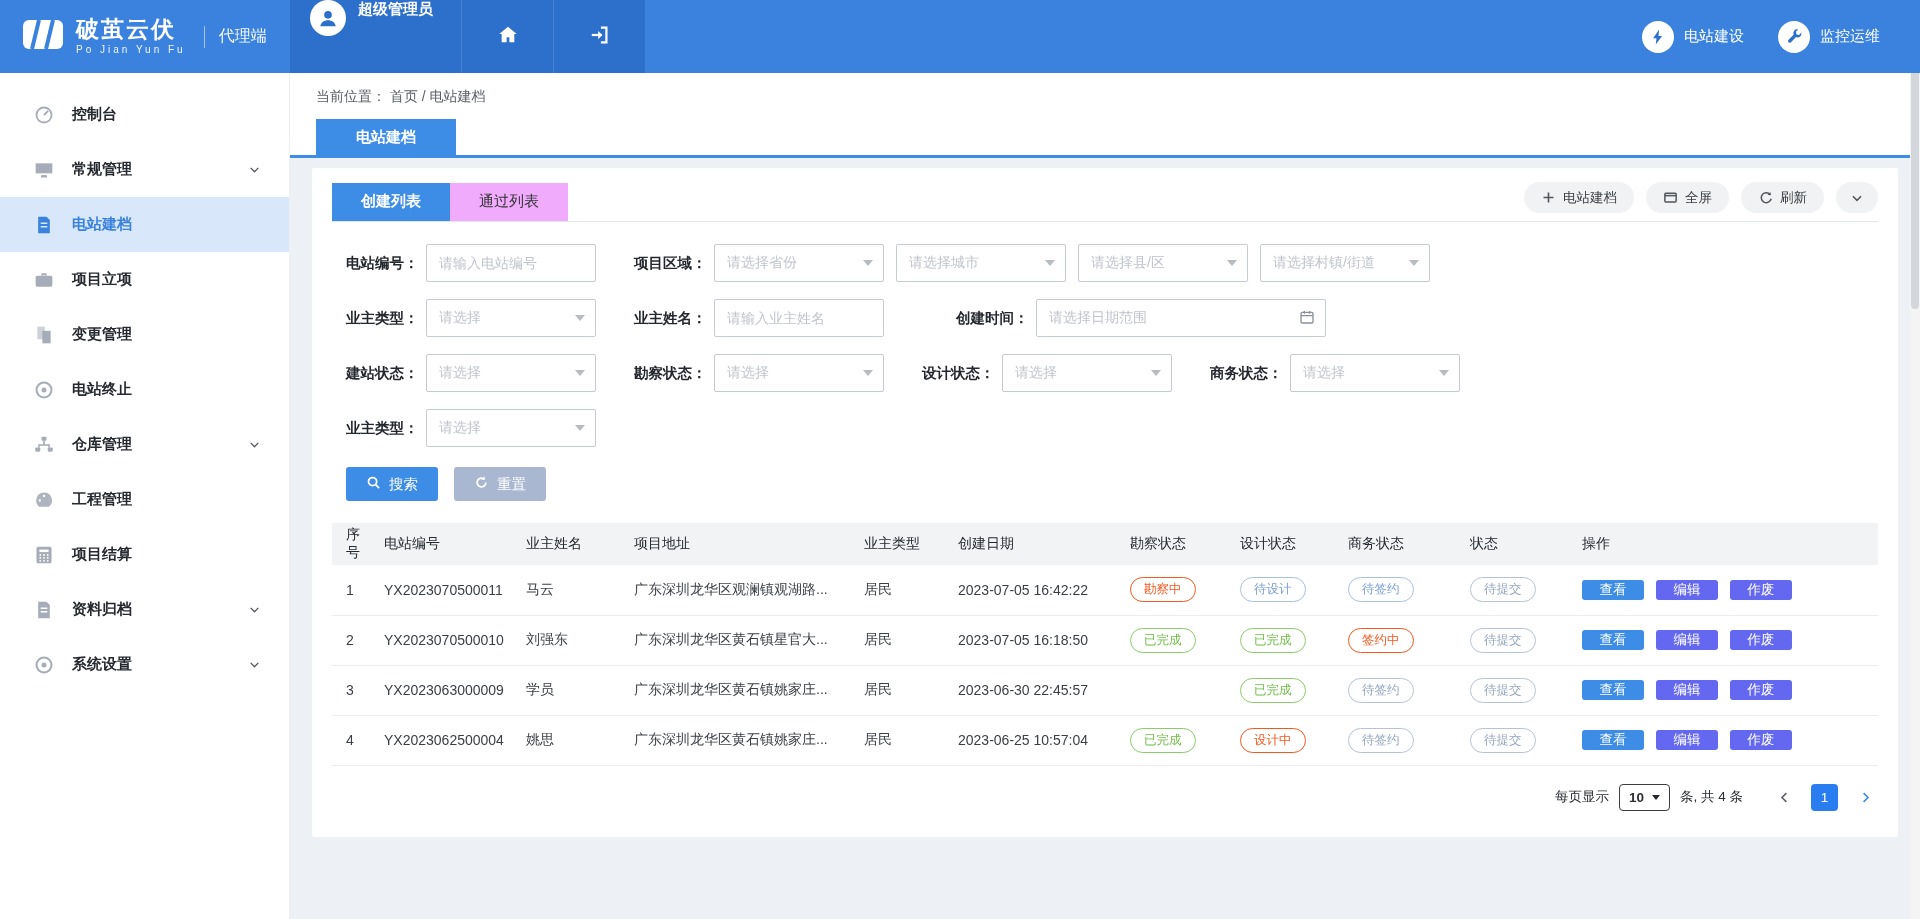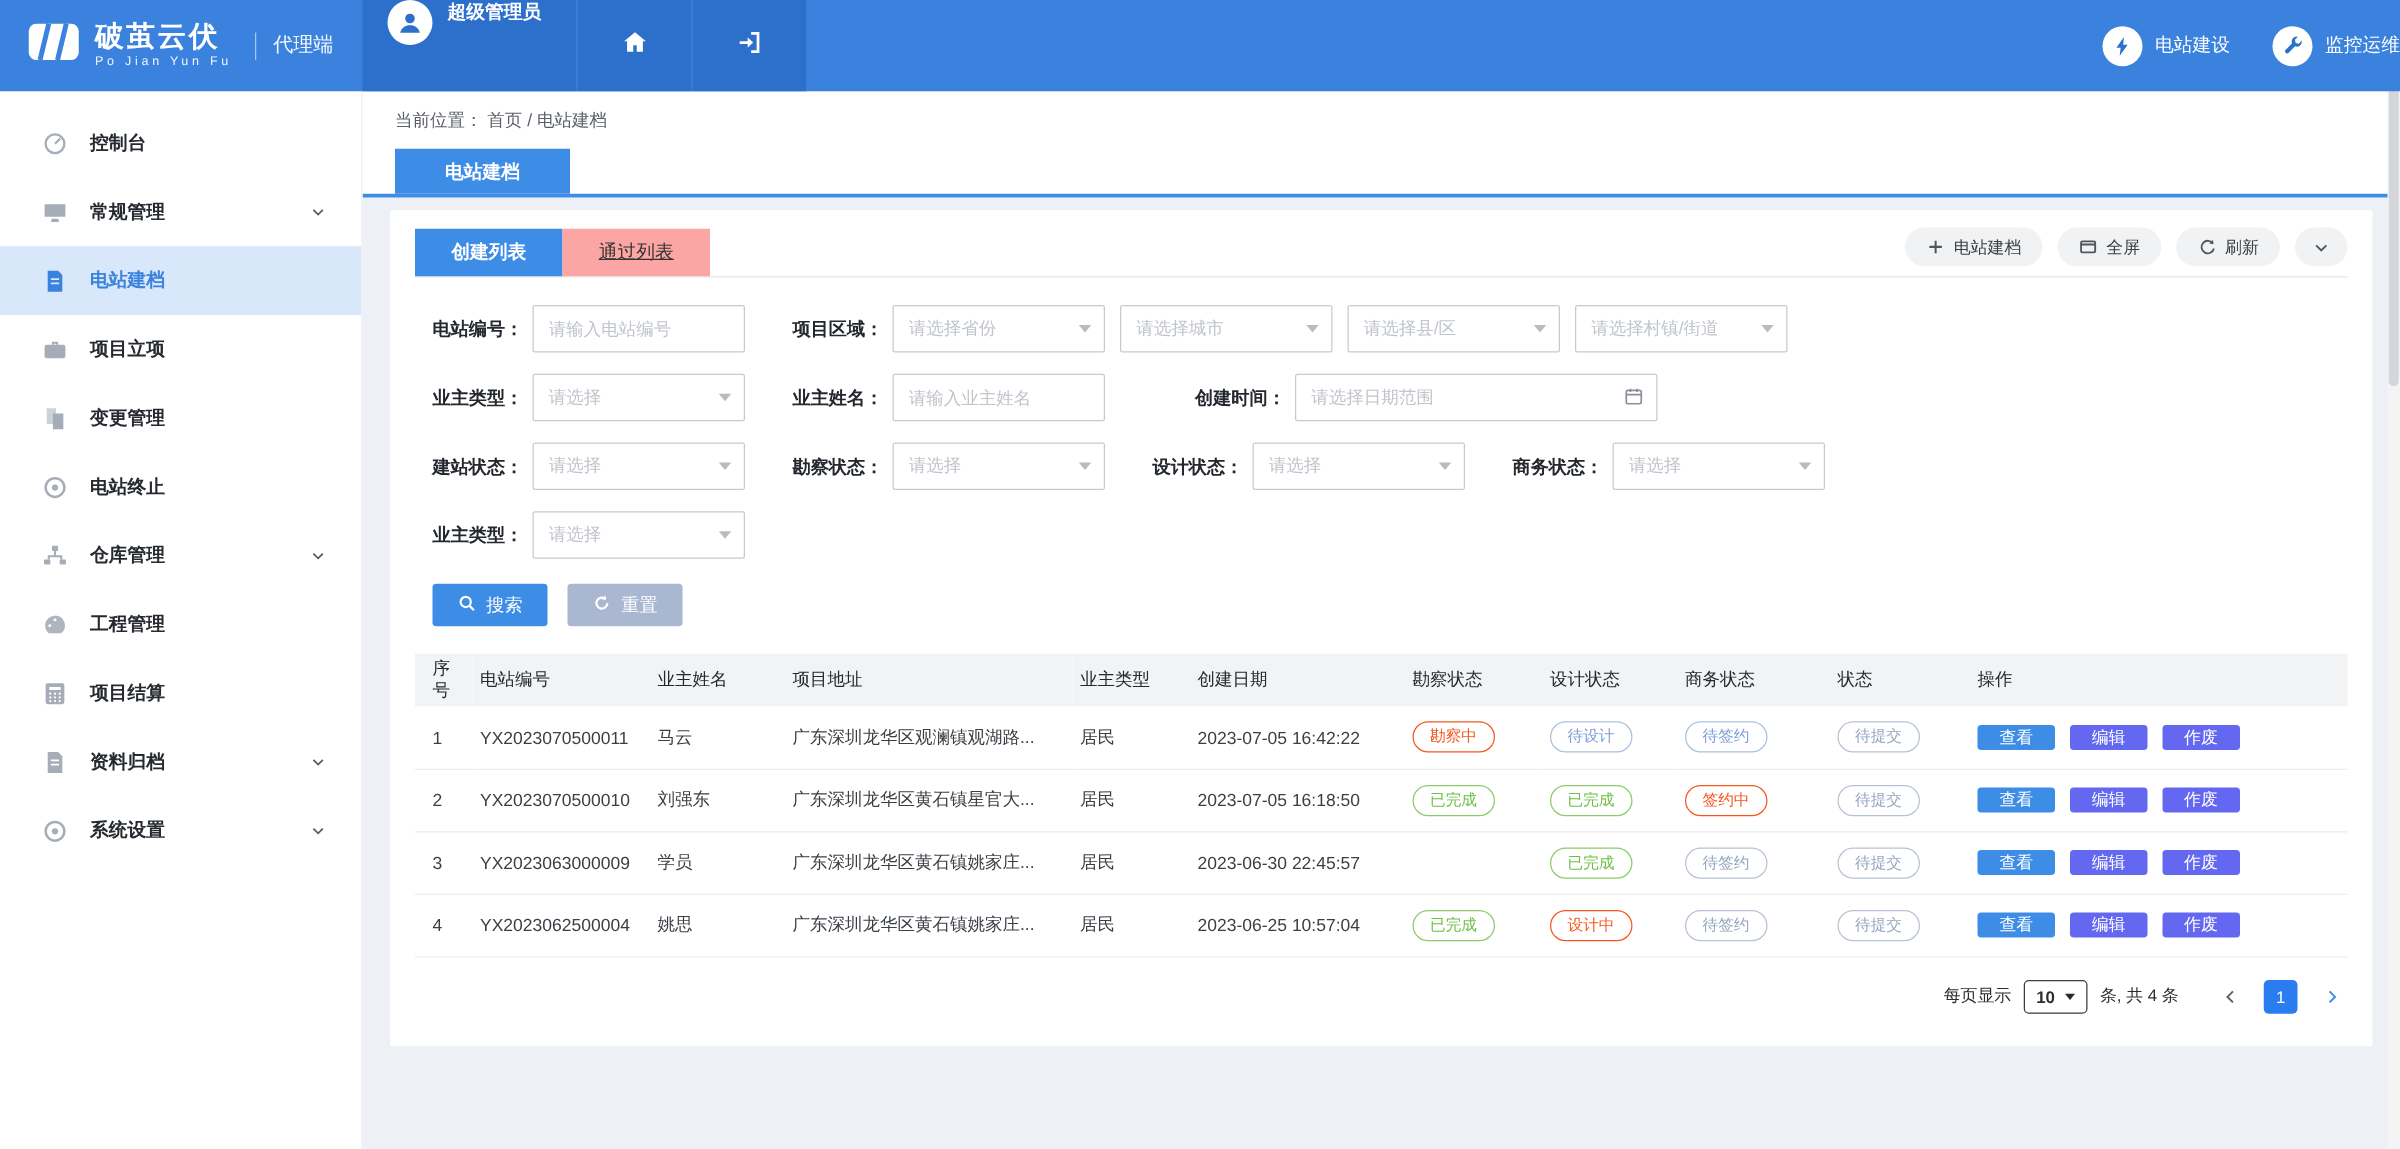--- a/index.html
+++ b/index.html
@@ -12,21 +12,21 @@
   .brand-txt { line-height:1; }
   .brand-name { font-size:23px; font-weight:700; letter-spacing:2px; }
   .brand-sub { font-size:10px; letter-spacing:3px; margin-top:4px; opacity:.92; }
   .brand-sep { width:1px; height:22px; background:rgba(255,255,255,.55); margin:0 2px 0 6px; }
   .brand-edition { font-size:16px; opacity:.95; white-space:nowrap; }
   .topmid { background:#2d70cc; display:flex; align-items:stretch; }
   .user-cell { display:flex; gap:12px; padding:0 28px 0 20px; cursor:pointer; }
   .avatar { width:36px; height:36px; border-radius:50%; background:#fff; display:flex; align-items:center; justify-content:center; }
   .user-name { font-size:15px; font-weight:600; }
   .top-cell { width:92px; display:flex; align-items:center; justify-content:center; cursor:pointer; border-left:1px solid rgba(255,255,255,.12); }
-  .topright { margin-left:auto; display:flex; align-items:center; gap:34px; }
+  .topright { margin-left:auto; display:flex; align-items:center; gap:34px; padding-right:40px; }
   .tr-item { display:flex; align-items:center; gap:10px; cursor:pointer; }
   .tr-circle { width:32px; height:32px; border-radius:50%; background:#fff; display:flex; align-items:center; justify-content:center; }
   .tr-label { font-size:15px; }
 
   
   .shell { display:flex; height:862px; }
   .sidebar { width:290px; background:#fff; padding-top:14px; border-right:1px solid #eceef1; flex:0 0 auto; }
   .side-item { height:55px; display:flex; align-items:center; gap:18px; padding:0 28px 0 34px; cursor:pointer; color:#262a30; }
   .side-item .s-icon { color:#a6adb8; display:flex; }
   .side-item .s-label { font-size:15px; font-weight:700; flex:1; }
@@ -39,21 +39,21 @@
   
   .topstrip { background:#fff; border-bottom:3px solid #3d8ce5; padding:15px 0 0 26px; }
   .crumb { font-size:14px; color:#5a5e66; margin-bottom:13px; }
   .page-tab { display:inline-flex; width:140px; height:36px; align-items:center; justify-content:center; background:#3d8ce5; color:#fff; font-size:15px; font-weight:700; cursor:pointer; }
 
   
   .card { background:#fff; margin:10px 22px 0 22px; padding:14px 20px 26px 20px; border-radius:2px; }
   .panel-head { display:flex; align-items:center; border-bottom:1px solid #e3e7eb; }
   .ptab { min-width:118px; height:38px; padding:0 18px; display:flex; align-items:center; justify-content:center; font-size:15px; cursor:pointer; }
   .ptab.active { background:#3d8ce5; color:#fff; font-weight:700; }
-  .ptab.idle { background:#fca5a5; color:#333;text-decoration:underline; }
+  .ptab.idle { background:#f0abfc; color:#333; }
   .toolbar { margin-left:auto; display:flex; align-items:center; gap:12px; padding-bottom:8px; }
   .pill { height:31px; border-radius:16px; background:#f1f2f4; display:flex; align-items:center; gap:7px; padding:0 17px; font-size:13.5px; color:#3c4045; cursor:pointer; }
   .pill .p-icon { display:flex; color:#52565c; }
 
   
   .filters { padding:22px 0 0 14px; }
   .f-row { display:flex; align-items:center; margin-bottom:17px; }
   .fg { display:flex; align-items:center; }
   .lbl { width:80px; font-size:14.5px; font-weight:700; color:#24282e; white-space:nowrap; }
   .ctl { height:38px; border:1px solid #c6cad2; border-radius:2px; background:#fff; font-size:14px; }

